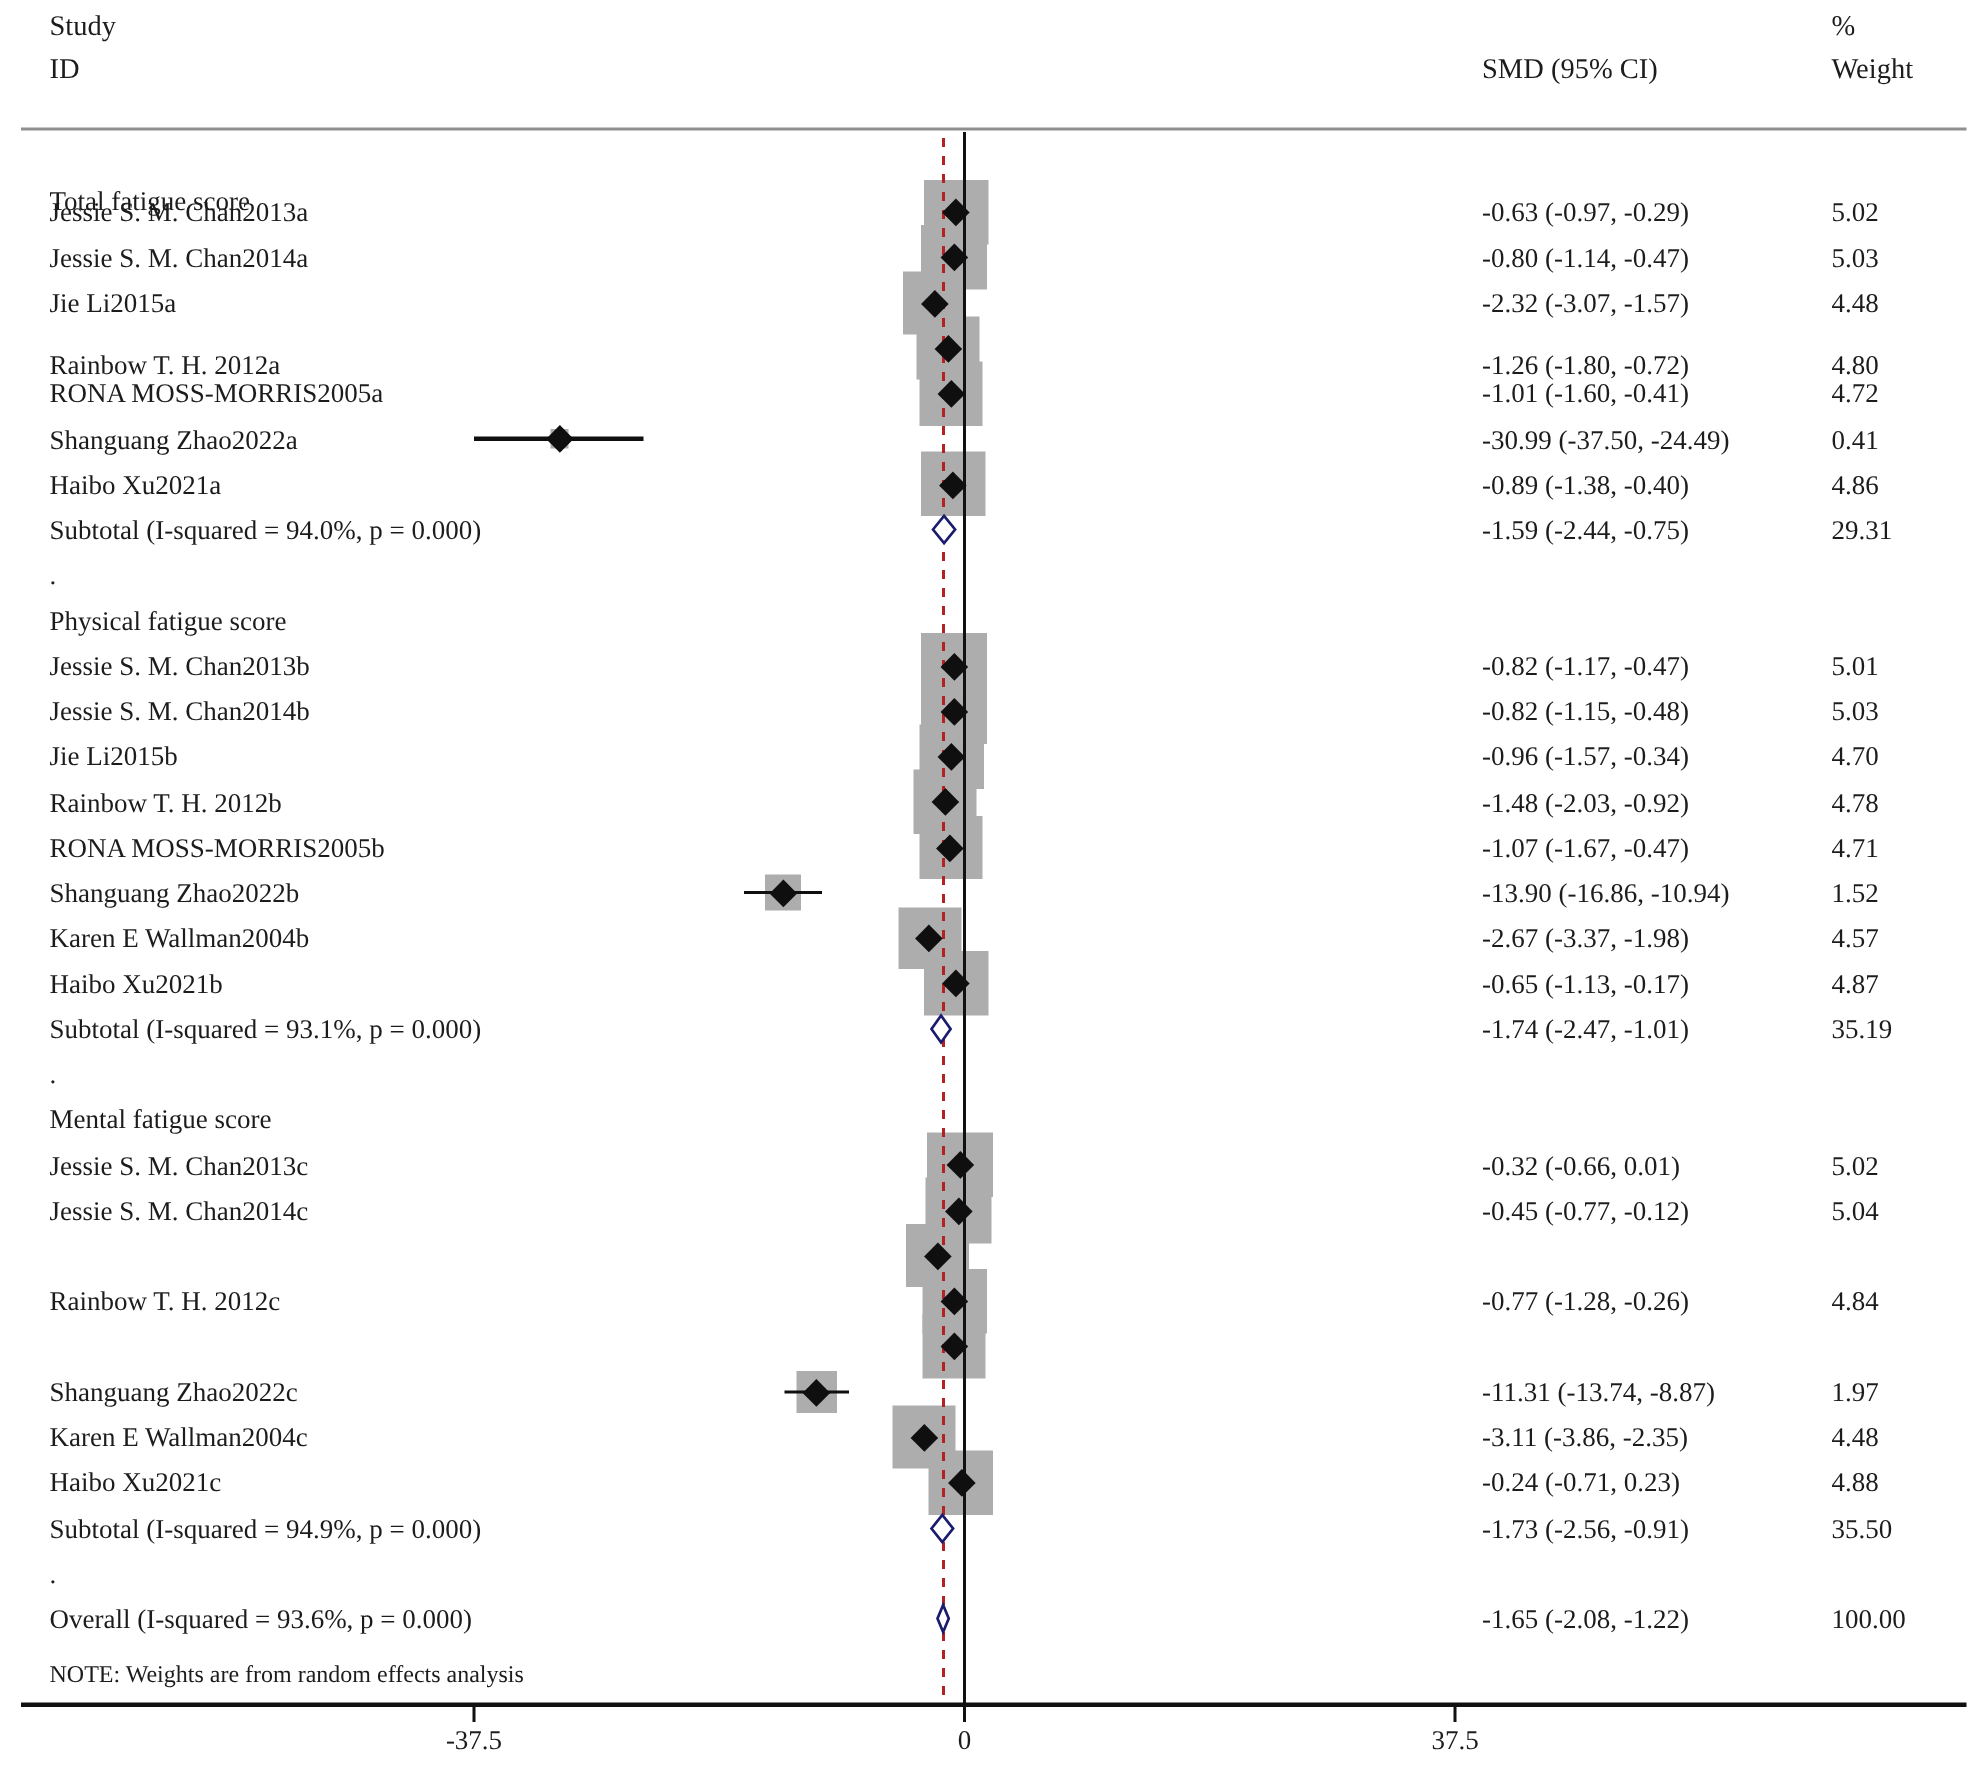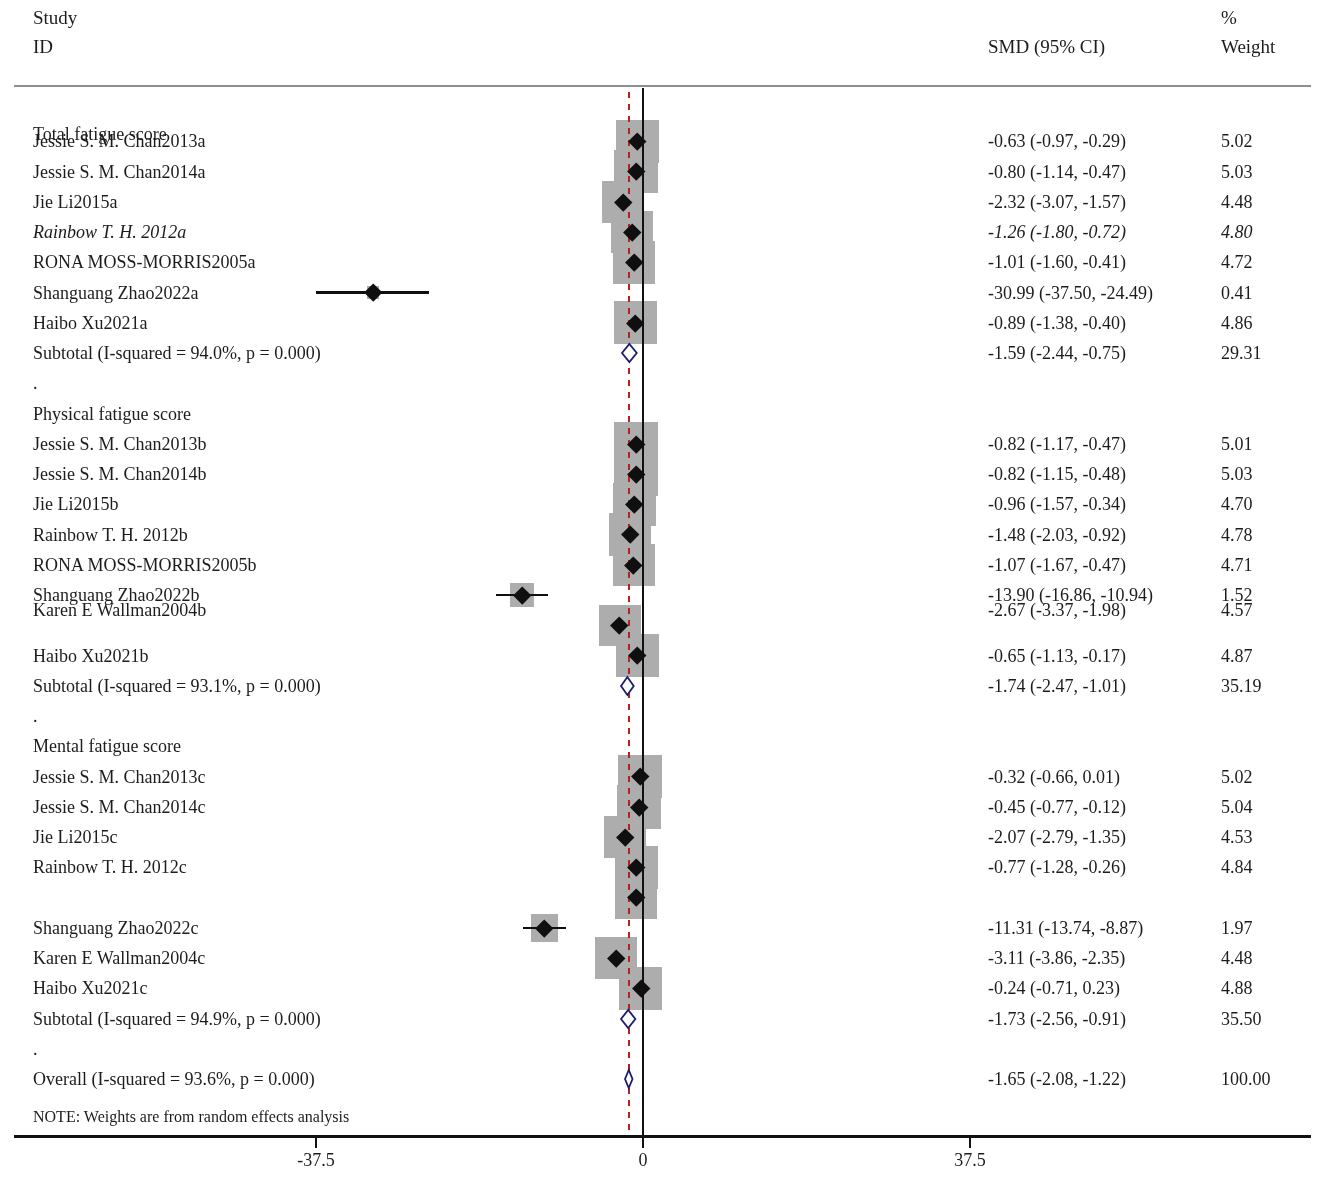--- a/index.html
+++ b/index.html
@@ -139,21 +139,21 @@
       <div class="row" style="top: 156.5px; height: 30.25px; line-height: 30.25px;">
         <div class="lbl">Jessie S. M. Chan2014a</div>
         <div class="smd">-0.80 (-1.14, -0.47)</div>
         <div class="wgt">5.03</div>
       </div>
       <div class="row" style="top: 186.75px; height: 30.25px; line-height: 30.25px;">
         <div class="lbl">Jie Li2015a</div>
         <div class="smd">-2.32 (-3.07, -1.57)</div>
         <div class="wgt">4.48</div>
       </div>
-      <div class="row" style="top: 217px; height: 30.25px; line-height: 30.25px; font-style: italic;">
+      <div class="row" style="top: 228px; height: 30.25px; line-height: 30.25px;">
         <div class="lbl">Rainbow T. H. 2012a</div>
         <div class="smd">-1.26 (-1.80, -0.72)</div>
         <div class="wgt">4.80</div>
       </div>
       <div class="row" style="top: 247.25px; height: 30.25px; line-height: 30.25px;">
         <div class="lbl">RONA MOSS-MORRIS2005a</div>
         <div class="smd">-1.01 (-1.60, -0.41)</div>
         <div class="wgt">4.72</div>
       </div>
       <div class="row" style="top: 277.5px; height: 30.25px; line-height: 30.25px;">
@@ -200,21 +200,21 @@
       <div class="row" style="top: 549.75px; height: 30.25px; line-height: 30.25px;">
         <div class="lbl">RONA MOSS-MORRIS2005b</div>
         <div class="smd">-1.07 (-1.67, -0.47)</div>
         <div class="wgt">4.71</div>
       </div>
       <div class="row" style="top: 580px; height: 30.25px; line-height: 30.25px;">
         <div class="lbl">Shanguang Zhao2022b</div>
         <div class="smd">-13.90 (-16.86, -10.94)</div>
         <div class="wgt">1.52</div>
       </div>
-      <div class="row" style="top: 595px; height: 30.25px; line-height: 30.25px;">
+      <div class="row" style="top: 610px; height: 30.25px; line-height: 30.25px;">
         <div class="lbl">Karen E Wallman2004b</div>
         <div class="smd">-2.67 (-3.37, -1.98)</div>
         <div class="wgt">4.57</div>
       </div>
       <div class="row" style="top: 640.5px; height: 30.25px; line-height: 30.25px;">
         <div class="lbl">Haibo Xu2021b</div>
         <div class="smd">-0.65 (-1.13, -0.17)</div>
         <div class="wgt">4.87</div>
       </div>
       <div class="row" style="top: 670.75px; height: 30.25px; line-height: 30.25px;">
@@ -230,25 +230,20 @@
       </div>
       <div class="row" style="top: 761.5px; height: 30.25px; line-height: 30.25px;">
         <div class="lbl">Jessie S. M. Chan2013c</div>
         <div class="smd">-0.32 (-0.66, 0.01)</div>
         <div class="wgt">5.02</div>
       </div>
       <div class="row" style="top: 791.75px; height: 30.25px; line-height: 30.25px;">
         <div class="lbl">Jessie S. M. Chan2014c</div>
         <div class="smd">-0.45 (-0.77, -0.12)</div>
         <div class="wgt">5.04</div>
-      </div>
-      <div class="row" style="top: 822px; height: 30.25px; line-height: 30.25px;">
-        <div class="lbl">Jie Li2015c</div>
-        <div class="smd">-2.07 (-2.79, -1.35)</div>
-        <div class="wgt">4.53</div>
       </div>
       <div class="row" style="top: 852.25px; height: 30.25px; line-height: 30.25px;">
         <div class="lbl">Rainbow T. H. 2012c</div>
         <div class="smd">-0.77 (-1.28, -0.26)</div>
         <div class="wgt">4.84</div>
       </div>
       <div class="row" style="top: 912.75px; height: 30.25px; line-height: 30.25px;">
         <div class="lbl">Shanguang Zhao2022c</div>
         <div class="smd">-11.31 (-13.74, -8.87)</div>
         <div class="wgt">1.97</div>

